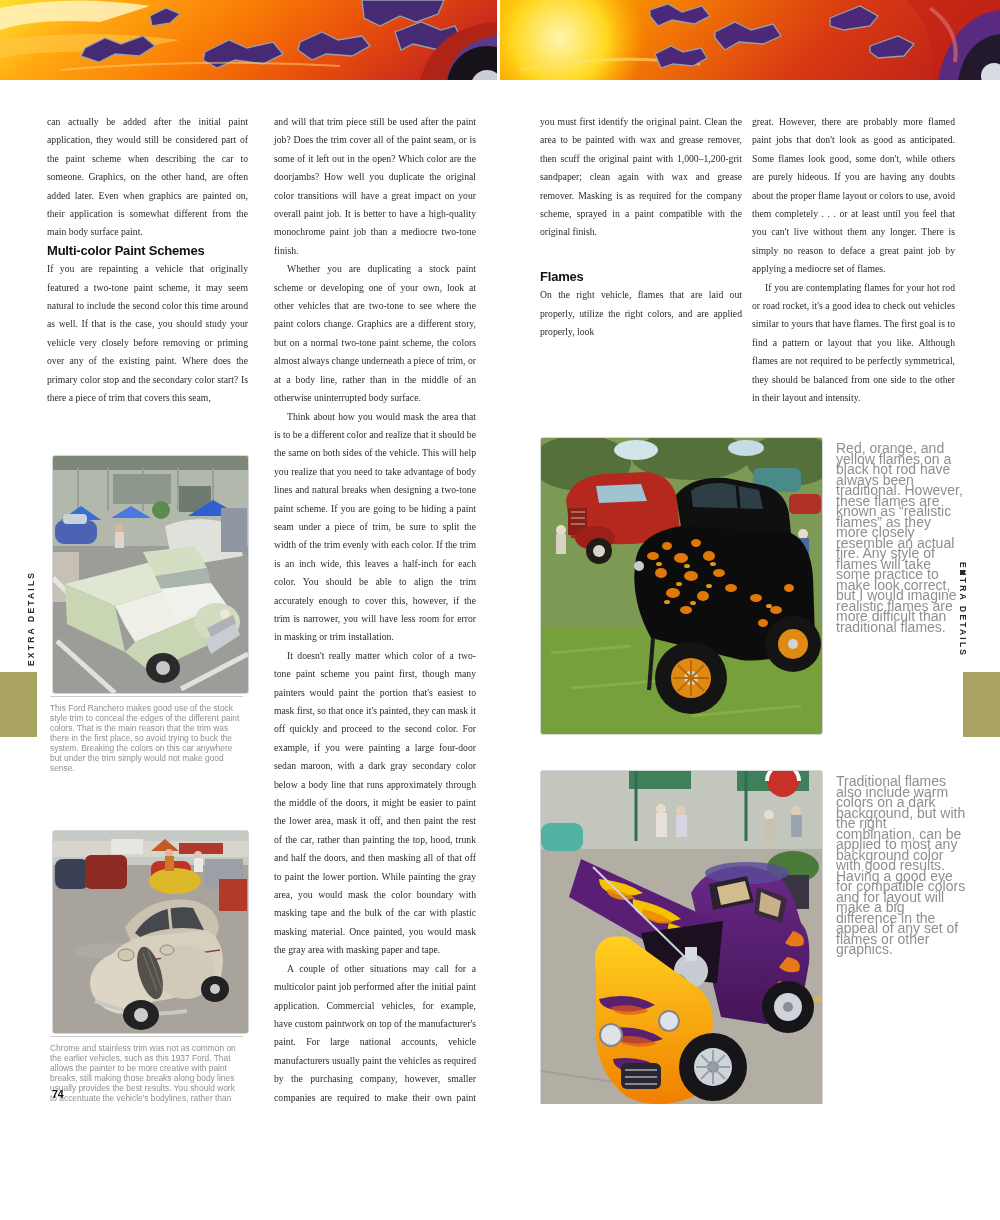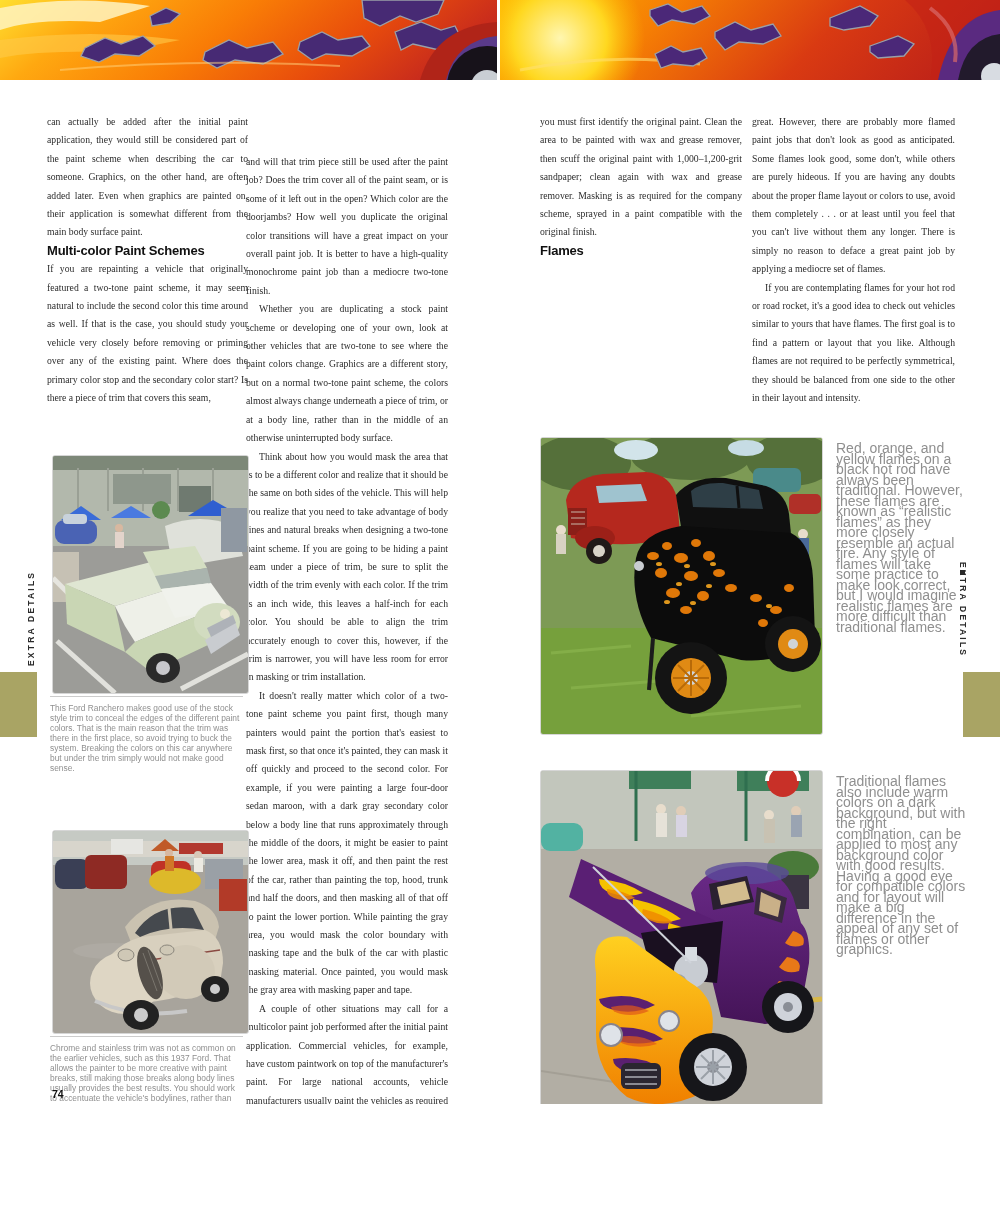--- a/index.html
+++ b/index.html
@@ -13,21 +13,21 @@
   .banner svg { display:block; width:100%; height:100%; }
 
   
   .bodycol { position:absolute; text-align:justify; font-size:9.7px; line-height:18.4px; color:#2b2b2b; }
   .bodycol p { margin:0; }
   .bodycol p.ind { text-indent:13px; }
   .colhead {
     font-family:"Liberation Sans", sans-serif; font-weight:bold; font-size:13px;
     color:#101010; margin:14px 0 5px 0; letter-spacing:-0.2px; text-align:left;
   }
-  .colhead.big-gap { }
+  .colhead.big-gap { margin-top:26px; }
 
   
   .photo { position:absolute; border:1px solid #d6d6d6; border-radius:3px; overflow:hidden; background:#ddd; }
   .photo svg { display:block; }
 
   
   .cap { position:absolute; font-family:"Liberation Sans", sans-serif; color:#8f8f8f; }
   .cap-l { width:193px; font-size:8.4px; line-height:10px; border-top:1px solid #cccccc; padding-top:6px; }
   .cap-r { width:130px; font-size:14px; line-height:10.5px; }
 
@@ -109,21 +109,21 @@
       <path d="M430,8 Q460,30 455,62" stroke="#d86a6a" stroke-width="4" fill="none" opacity="0.7"></path>
     </svg>
   </div>
 
   <div class="bodycol" style="left:47px; top:113px; width:201px;">
     <p>can actually be added after the initial paint application, they would still be considered part of the paint scheme when describing the car to someone. Graphics, on the other hand, are often added later. Even when graphics are painted on, their application is somewhat different from the main body surface paint.</p>
     <p class="colhead">Multi-color Paint Schemes</p>
     <p>If you are repainting a vehicle that originally featured a two-tone paint scheme, it may seem natural to include the second color this time around as well. If that is the case, you should study your vehicle very closely before removing or priming over any of the existing paint. Where does the primary color stop and the secondary color start? Is there a piece of trim that covers this seam,</p>
   </div>
 
-  <div class="bodycol" style="left:246px; top:113px; width:202px;margin-top:40px;">
+  <div class="bodycol" style="left:274px; top:113px; width:202px;">
     <p>and will that trim piece still be used after the paint job? Does the trim cover all of the paint seam, or is some of it left out in the open? Which color are the doorjambs? How well you duplicate the original color transitions will have a great impact on your overall paint job. It is better to have a high-quality monochrome paint job than a mediocre two-tone finish.</p>
     <p class="ind">Whether you are duplicating a stock paint scheme or developing one of your own, look at other vehicles that are two-tone to see where the paint colors change. Graphics are a different story, but on a normal two-tone paint scheme, the colors almost always change underneath a piece of trim, or at a body line, rather than in the middle of an otherwise uninterrupted body surface.</p>
     <p class="ind">Think about how you would mask the area that is to be a different color and realize that it should be the same on both sides of the vehicle. This will help you realize that you need to take advantage of body lines and natural breaks when designing a two-tone paint scheme. If you are going to be hiding a paint seam under a piece of trim, be sure to split the width of the trim evenly with each color. If the trim is an inch wide, this leaves a half-inch for each color. You should be able to align the trim accurately enough to cover this, however, if the trim is narrower, you will have less room for error in masking or trim installation.</p>
     <p class="ind">It doesn't really matter which color of a two-tone paint scheme you paint first, though many painters would paint the portion that's easiest to mask first, so that once it's painted, they can mask it off quickly and proceed to the second color. For example, if you were painting a large four-door sedan maroon, with a dark gray secondary color below a body line that runs approximately through the middle of the doors, it might be easier to paint the lower area, mask it off, and then paint the rest of the car, rather than painting the top, hood, trunk and half the doors, and then masking all of that off to paint the lower portion. While painting the gray area, you would mask the color boundary with masking tape and the bulk of the car with plastic masking material. Once painted, you would mask the gray area with masking paper and tape.</p>
     <p class="ind">A couple of other situations may call for a multicolor paint job performed after the initial paint application. Commercial vehicles, for example, have custom paintwork on top of the manufacturer's paint. For large national accounts, vehicle manufacturers usually paint the vehicles as required by the purchasing company, however, smaller companies are required to make their own paint additions. For this type of job,</p>
   </div>
 
   <div class="photo" style="left:52px; top:455px; width:195px; height:237px;">
     <svg viewBox="0 0 195 237" width="195" height="237">
       <rect width="195" height="237" fill="#9c9c98"></rect>
@@ -213,20 +213,21 @@
       <circle cx="162" cy="158" r="5" fill="#cccccc"></circle>
     </svg>
   </div>
   <div class="cap cap-l" style="left:50px; top:1036px;">
     <span>Chrome and stainless trim was not as common on the earlier vehicles, such as this 1937 Ford. That allows the painter to be more creative with paint breaks, still making those breaks along body lines usually provides the best results. You should work to accentuate the vehicle's bodylines, rather than fight them.</span>
   </div>
 
   <div class="bodycol" style="left:540px; top:113px; width:202px;">
     <p>you must first identify the original paint. Clean the area to be painted with wax and grease remover, then scuff the original paint with 1,000–1,200-grit sandpaper; clean again with wax and grease remover. Masking is as required for the company scheme, sprayed in a paint compatible with the original finish.</p>
     <p class="colhead big-gap">Flames</p>
+    <p>On the right vehicle, flames that are laid out properly, utilize the right colors, and are applied properly, look</p>
   </div>
 
   <div class="bodycol" style="left:752px; top:113px; width:203px;">
     <p>great. However, there are probably more flamed paint jobs that don't look as good as anticipated. Some flames look good, some don't, while others are purely hideous. If you are having any doubts about the proper flame layout or colors to use, avoid them completely . . . or at least until you feel that you can't live without them any longer. There is simply no reason to deface a great paint job by applying a mediocre set of flames.</p>
     <p class="ind">If you are contemplating flames for your hot rod or road rocket, it's a good idea to check out vehicles similar to yours that have flames. The first goal is to find a pattern or layout that you like. Although flames are not required to be perfectly symmetrical, they should be balanced from one side to the other in their layout and intensity.</p>
   </div>
 
   <div class="photo" style="left:540px; top:437px; width:281px; height:296px;">
     <svg viewBox="0 0 281 296" width="281" height="296">
       <rect width="281" height="296" fill="#76a03c"></rect>

